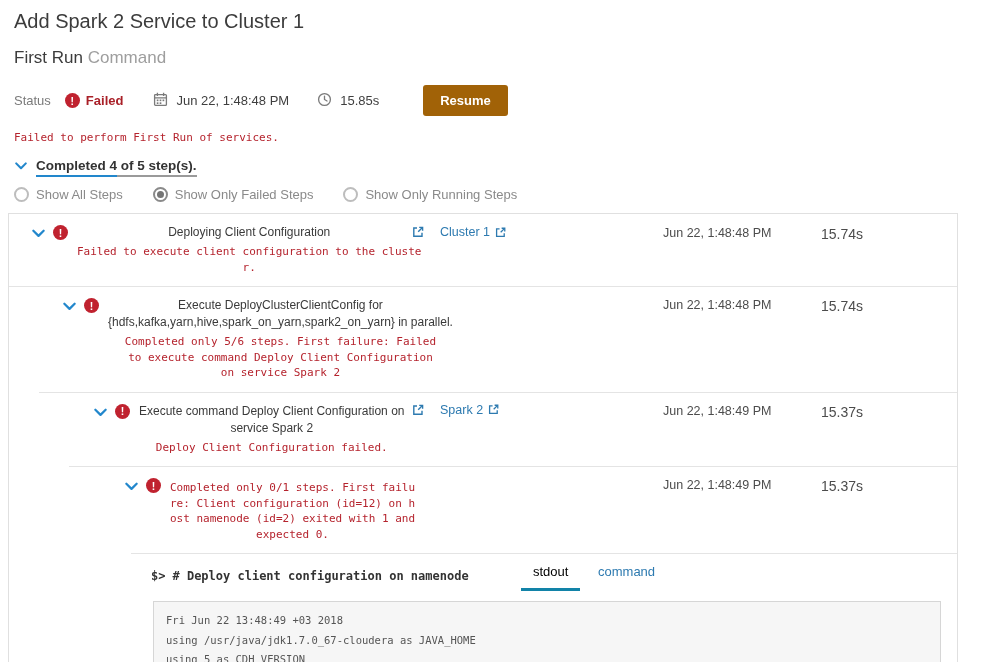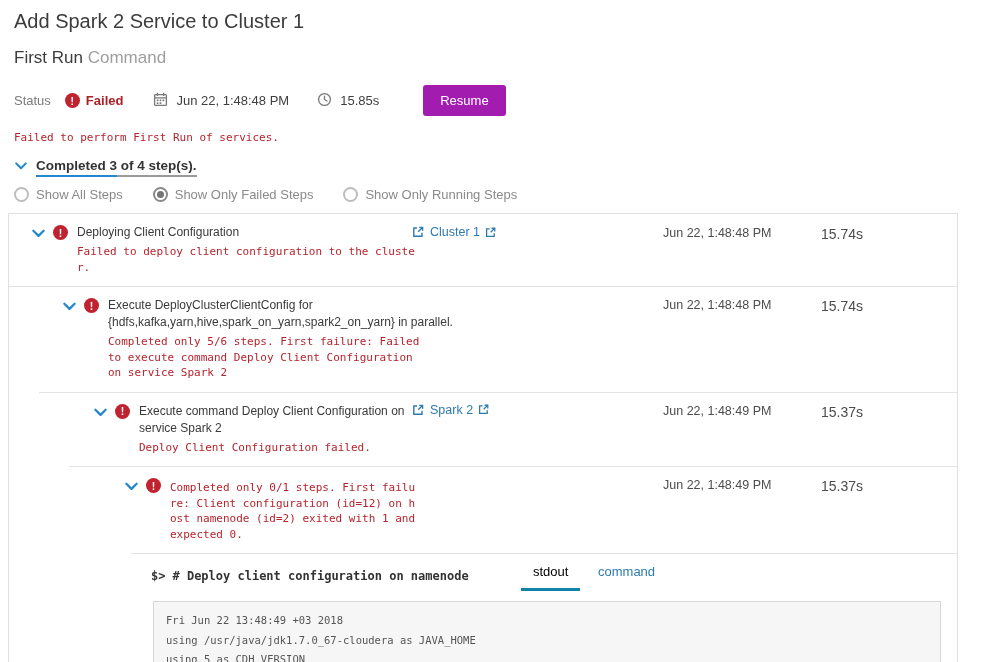--- a/index.html
+++ b/index.html
@@ -15,22 +15,22 @@
   .status-row { margin: 17px 0 0 6px; display: flex; align-items: center; font-size: 13px; }
   .status-label { color: #7a7a7a; margin-right: 14px; }
   .err-badge { width: 15px; height: 15px; border-radius: 50%; background: #c0222f; color: #fff;
                display: inline-flex; align-items: center; justify-content: center;
                font-weight: 700; font-size: 10.5px; flex: 0 0 auto; }
   .err-badge::before { content: "!"; }
   .failed-text { color: #a92028; font-weight: 700; margin-left: 6px; }
   .icon-gray { color: #7a7a7a; }
   .status-date { margin-left: 8px; color: #3f3f3f; }
   .sp-28 { width: 28px; } .sp-30 { width: 30px; } .sp-44 { width: 44px; }
-  .btn-resume { background: #a21caf; color: #fff; border: none; border-radius: 3px;
-                font-family: "Liberation Sans", sans-serif; font-size: 13px; font-weight: 400;
+  .btn-resume { background: #a16207; color: #fff; border: none; border-radius: 3px;
+                font-family: "Liberation Sans", sans-serif; font-size: 13px; font-weight: 700;
                 padding: 8px 17px; cursor: pointer; }
 
   .mono { font-family: "DejaVu Sans Mono", monospace; }
   .fail-msg { margin: 15px 0 8px 6px; font-size: 11px; color: #b5232d; white-space: pre; }
 
   .completed-row { margin: 14px 0 0 6px; display: flex; align-items: center; }
   .chev { color: #2287cc; flex: 0 0 auto; display: inline-flex; }
   .completed-link { margin-left: 8px; font-size: 13.5px; font-weight: 700; color: #333;
                     text-decoration: none; cursor: pointer; }
   .completed-link .p1 { border-bottom: 2px solid #2287cc; padding-bottom: 2px; }
@@ -42,26 +42,26 @@
            display: inline-flex; align-items: center; justify-content: center; margin-right: 7px; background:#fff; }
   .filter.sel .radio { border-color: #8a8a8a; }
   .filter.sel .radio::after { content: ""; width: 7px; height: 7px; border-radius: 50%; background: #757575; }
 
   .steps-table { margin-top: 11px; border: 1px solid #e0e0e0; width: 950px; height: 470px; background: #fff; }
   .divider { border-top: 1px solid #e4e4e4; }
   .step-row { position: relative; }
   .step-main { display: flex; align-items: flex-start; padding-top: 10px; padding-bottom: 11px; }
   .step-main .chev { margin-top: 2px; }
   .step-main .err-badge { margin-left: 7px; margin-top: 1px; }
-  .step-text { margin-left: 9px; }
+  .step-text { margin-left: 9px; text-align: center; }
   .step-title { font-size: 12px; color: #3a3a3a; line-height: 17px; white-space: pre; }
   .step-error { margin-top: 3px; font-size: 11px; color: #b5232d; line-height: 15.5px; white-space: pre; }
   .ctx { position: absolute; left: 402px; top: 11px; display: flex; align-items: center; color: #2d7ab0; }
   .ctx-open { cursor: pointer; display: inline-flex; }
-  .ctx-link { margin-left: 5px; color: #2d7ab0; text-decoration: none; font-size: 12.5px;
+  .ctx-link { margin-left: 15px; color: #2d7ab0; text-decoration: none; font-size: 12.5px;
               display: inline-flex; align-items: center; cursor: pointer; }
   .ctx-link svg { margin-left: 4px; }
   .col-date { position: absolute; left: 654px; top: 12px; font-size: 12.5px; color: #4c4c4c; }
   .col-dur  { position: absolute; left: 812px; top: 12px; font-size: 14px; color: #4c4c4c; }
 
   .cmd-section { position: relative; }
   .cmd-header { position: relative; padding: 12px 0 0 142px; height: 40px; }
   .cmd-line { font-size: 12px; font-weight: 700; color: #333; }
   .cmd-prompt { margin-right: 7px; }
   .tab { position: absolute; top: 10px; font-size: 13px; padding: 0 12px 9px 12px; cursor: pointer; }
@@ -116,21 +116,21 @@
 
   <div class="fail-msg mono">Failed to perform First Run of services.</div>
 
   <div class="completed-row">
     <span class="chev">
       <svg width="14" height="14" viewBox="0 0 16 16">
           <path d="M2.5 5l5.5 5.5L13.5 5" fill="none" stroke="currentColor" stroke-width="2.4" stroke-linecap="round" stroke-linejoin="round"></path>
         </svg>
     </span>
     <a class="completed-link">
-      <span class="p1">Completed 3</span><span class="p2"> of 4 step(s).</span>
+      <span class="p1">Completed 4</span><span class="p2"> of 5 step(s).</span>
     </a>
   </div>
 
   <div class="radio-row" id="filters">
       <label class="filter">
         <span class="radio"></span>
         <span>Show All Steps</span>
       </label>
       <label class="filter sel">
         <span class="radio"></span>
@@ -148,21 +148,21 @@
 
     <div class="step-main" style="padding-left: 22px;">
       <span class="chev">
         <svg width="15" height="15" viewBox="0 0 16 16">
                 <path d="M2.5 5l5.5 5.5L13.5 5" fill="none" stroke="currentColor" stroke-width="2.4" stroke-linecap="round" stroke-linejoin="round"></path>
               </svg>
       </span>
       <span class="err-badge"></span>
       <span class="step-text">
         <div class="step-title">Deploying Client Configuration</div>
-        <div class="step-error mono">Failed to deploy client configuration to the cluste
+        <div class="step-error mono">Failed to execute client configuration to the cluste
 r.</div>
       </span>
     </div>
     <span class="ctx">
       <span class="ctx-open">
         <svg width="14" height="14" viewBox="0 0 14 14">
                 <path d="M6 3H2.8v8.2H11V7.8" fill="none" stroke="currentColor" stroke-width="1.4"></path>
                 <path d="M8.2 2.4h3.4v3.4" fill="none" stroke="currentColor" stroke-width="1.4"></path>
                 <path d="M11.4 2.6L7.2 6.8" stroke="currentColor" stroke-width="1.4"></path>
               </svg>

